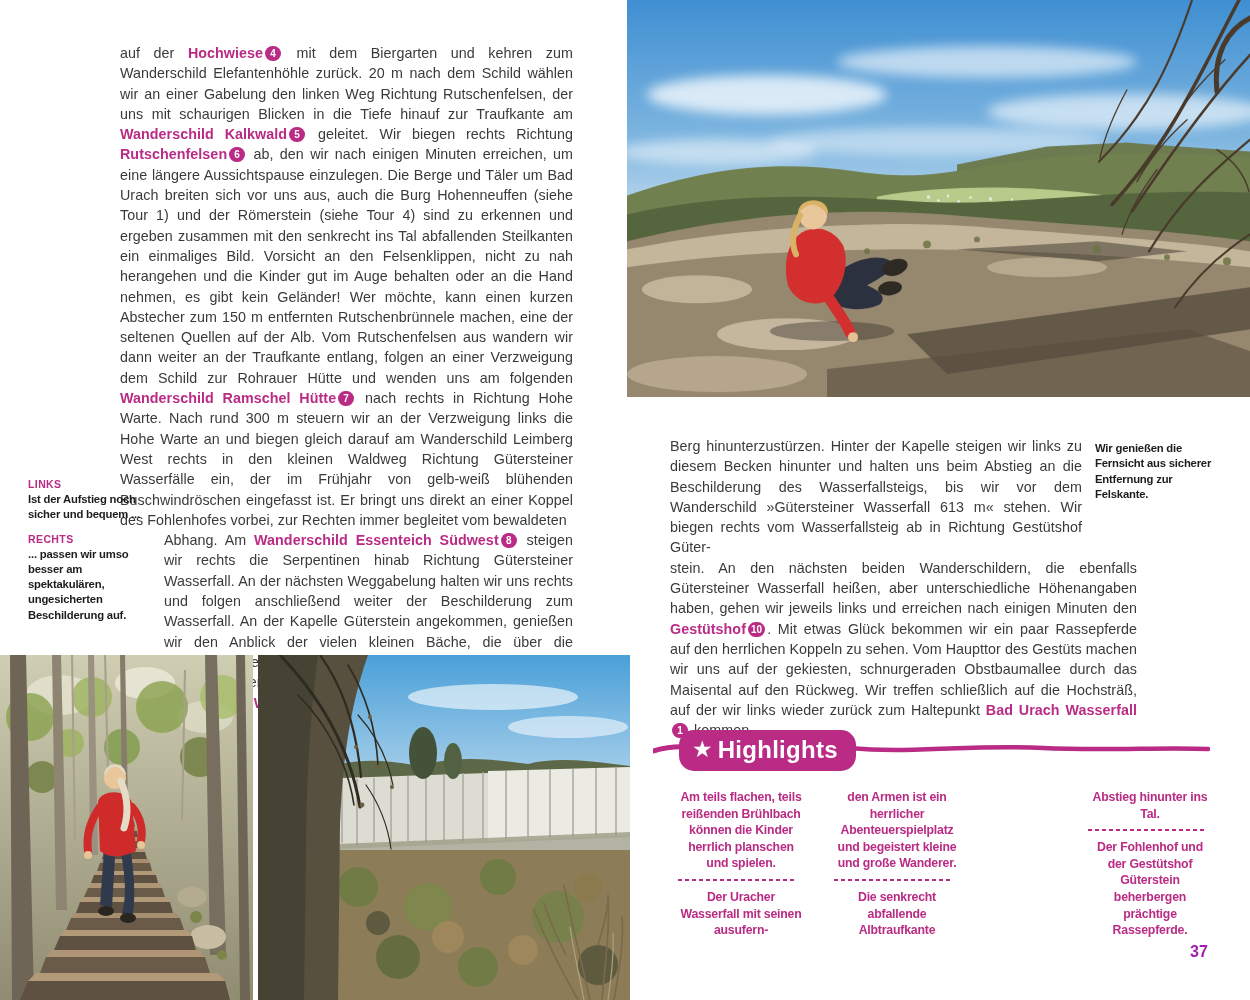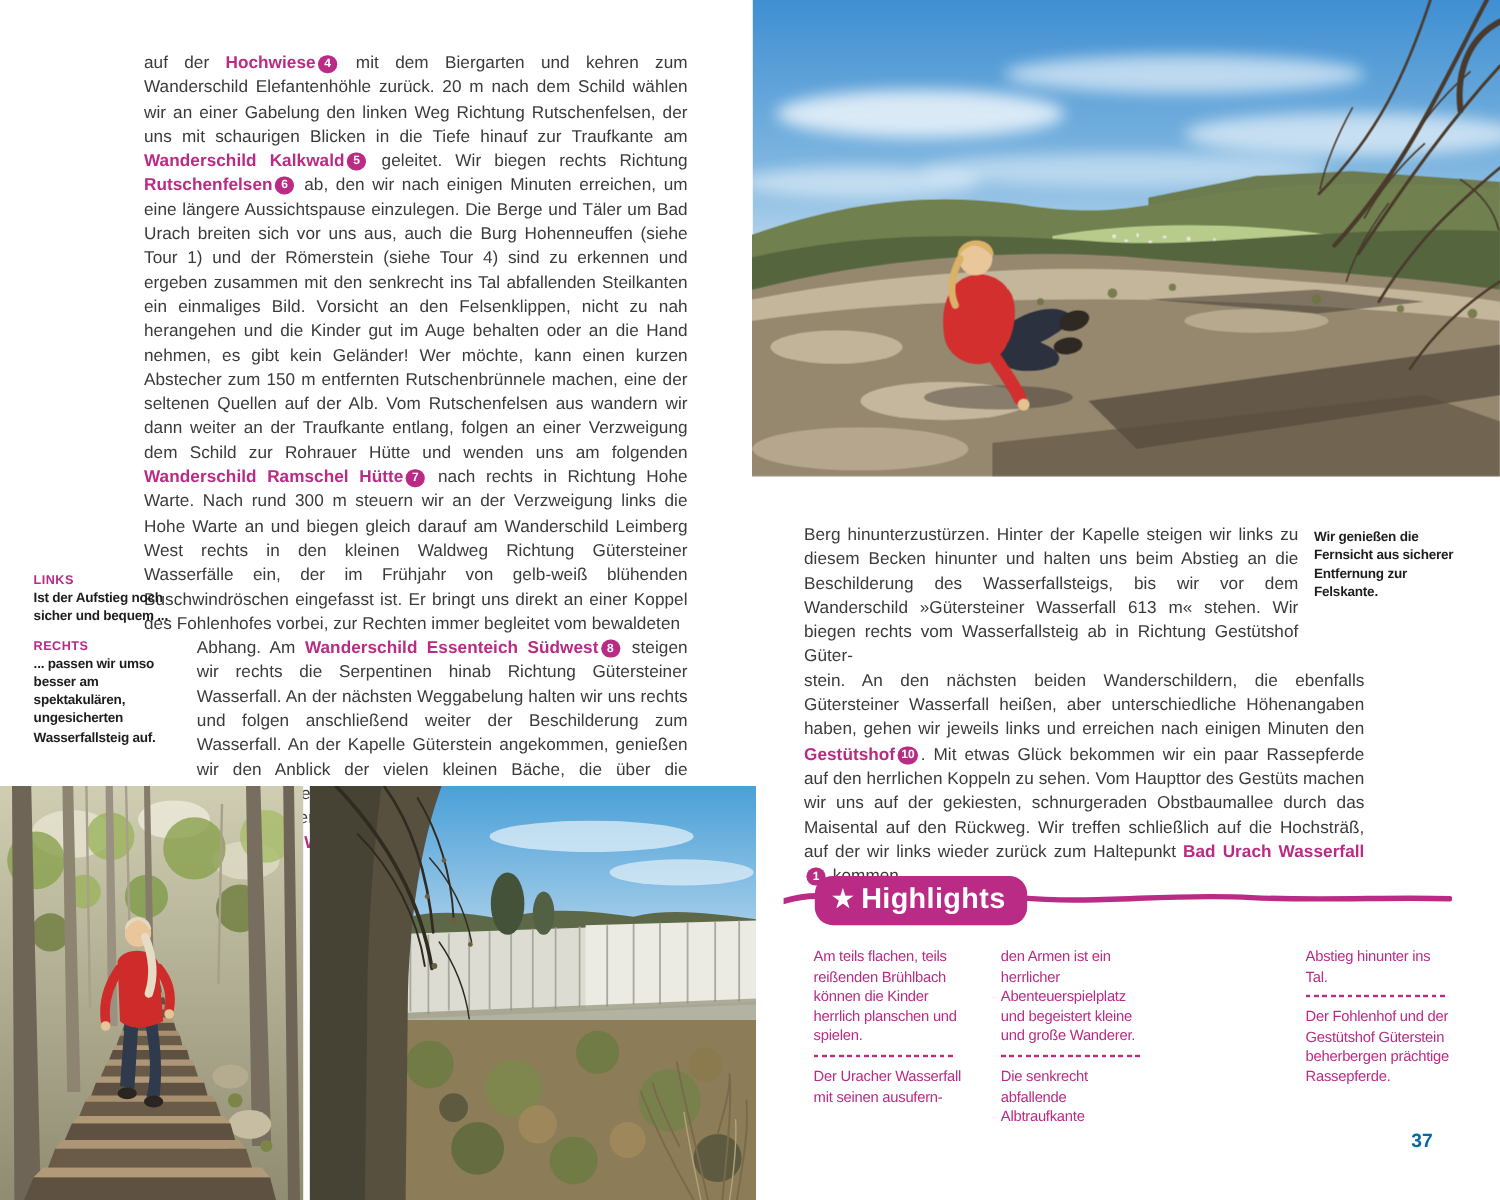--- a/index.html
+++ b/index.html
@@ -52,33 +52,33 @@
   .hl-badge{
     position:absolute;left:26px;top:3px;height:37px;
     display:flex;align-items:center;gap:5px;
     background:var(--accent);color:#fff;border-radius:15px;
     padding:1px 18px 3px 13px;
   }
   .hl-star{font-size:23px;line-height:1;}
   .hl-title{font-size:24px;font-weight:bold;letter-spacing:0.3px;}
   .hl-col{
     position:absolute;top:789px;width:126px;
-    color:var(--accent);font-weight:normal;
-    font-size:12.3px;line-height:16.6px;letter-spacing:-0.2px;
+    color:var(--accent);font-weight:bold;
+    font-size:12.3px;line-height:16.6px;letter-spacing:-0.2px;text-align:center;
   }
   .hl-col p{margin:0;}
   .dashes{
     height:2px;margin:7px 0 8px 0;width:118px;
     background:repeating-linear-gradient(90deg,var(--accent) 0 4px,transparent 4px 7px);
   }
   .hl-c1{left:678px;} .hl-c2{left:818px;margin-left:16px;} .hl-c3{left:948px;} .hl-c4{left:1088px;width:124px;}
 
   .page-number{
-    position:absolute;left:1176px;top:943px;width:46px;text-align:left;
-    font-size:16px;font-weight:bold;color:#0369a1;
+    position:absolute;left:1176px;top:943px;width:46px;text-align:center;
+    font-size:16px;font-weight:bold;color:#a21caf;
   }
 </style>
 </head>
 <body>
 
 <div class="page">
 
   <div class="photo photo-top">
     <svg viewBox="0 0 623 398" preserveAspectRatio="none">
       <defs>
@@ -170,21 +170,21 @@
 
   <div class="col-left">
     <div class="body-text part1">auf der <span class="accent-bold">Hochwiese</span><span class="nbadge">4</span> mit dem Biergarten und kehren zum Wanderschild Elefantenhöhle zurück. 20 m nach dem Schild wählen wir an einer Gabelung den linken Weg Richtung Rutschenfelsen, der uns mit schaurigen Blicken in die Tiefe hinauf zur Traufkante am <span class="accent-bold">Wanderschild Kalkwald</span><span class="nbadge">5</span> geleitet. Wir biegen rechts Richtung <span class="accent-bold">Rutschenfelsen</span><span class="nbadge">6</span> ab, den wir nach einigen Minuten erreichen, um eine längere Aussichtspause einzulegen. Die Berge und Täler um Bad Urach breiten sich vor uns aus, auch die Burg Hohenneuffen (siehe Tour 1) und der Römerstein (siehe Tour 4) sind zu erkennen und ergeben zusammen mit den senkrecht ins Tal abfallenden Steilkanten ein einmaliges Bild. Vorsicht an den Felsenklippen, nicht zu nah herangehen und die Kinder gut im Auge behalten oder an die Hand nehmen, es gibt kein Geländer! Wer möchte, kann einen kurzen Abstecher zum 150 m entfernten Rutschenbrünnele machen, eine der seltenen Quellen auf der Alb. Vom Rutschenfelsen aus wandern wir dann weiter an der Traufkante entlang, folgen an einer Verzweigung dem Schild zur Rohrauer Hütte und wenden uns am folgenden <span class="accent-bold">Wanderschild Ramschel Hütte</span><span class="nbadge">7</span> nach rechts in Richtung Hohe Warte. Nach rund 300 m steuern wir an der Verzweigung links die Hohe Warte an und biegen gleich darauf am Wanderschild Leimberg West rechts in den kleinen Waldweg Richtung Gütersteiner Wasserfälle ein, der im Frühjahr von gelb-weiß blühenden Buschwindröschen eingefasst ist. Er bringt uns direkt an einer Koppel des Fohlenhofes vorbei, zur Rechten immer begleitet vom bewaldeten</div>
     <div class="body-text part2">Abhang. Am <span class="accent-bold">Wanderschild Essenteich Südwest</span><span class="nbadge">8</span> steigen wir rechts die Serpentinen hinab Richtung Gütersteiner Wasserfall. An der nächsten Weggabelung halten wir uns rechts und folgen anschließend weiter der Beschilderung zum Wasserfall. An der Kapelle Güterstein angekommen, genießen wir den Anblick der vielen kleinen Bäche, die über die bemoosten Felsen und Steinen plätschern und sich in einem smaragdgrünen Becken sammeln, um von dort als <span class="accent-bold">Oberer Gütersteiner Wasserfall</span><span class="nbadge">9</span> den</div>
   </div>
 
   <div class="margin-left">
     <div class="mnote-label">LINKS</div>
     <div class="mnote-text">Ist der Aufstieg noch sicher und bequem ...</div>
     <div class="mnote-label">RECHTS</div>
-    <div class="mnote-text">... passen wir umso besser am spektakulären, ungesicherten Wasserfallsteig auf.</div>
+    <div class="mnote-text">... passen wir umso besser am spektakulären, ungesicherten Beschilderung auf.</div>
   </div>
 
   <div class="col-right">
     <div class="body-text part1">Berg hinunterzustürzen. Hinter der Kapelle steigen wir links zu diesem Becken hinunter und halten uns beim Abstieg an die Beschilderung des Wasserfallsteigs, bis wir vor dem Wanderschild »Gütersteiner Wasserfall 613 m« stehen. Wir biegen rechts vom Wasserfallsteig ab in Richtung Gestütshof Güter-</div>
     <div class="body-text part2">stein. An den nächsten beiden Wanderschildern, die ebenfalls Gütersteiner Wasserfall heißen, aber unterschiedliche Höhenangaben haben, gehen wir jeweils links und erreichen nach einigen Minuten den <span class="accent-bold">Gestütshof</span><span class="nbadge">10</span>. Mit etwas Glück bekommen wir ein paar Rassepferde auf den herrlichen Koppeln zu sehen. Vom Haupttor des Gestüts machen wir uns auf der gekiesten, schnurgeraden Obstbaumallee durch das Maisental auf den Rückweg. Wir treffen schließlich auf die Hochsträß, auf der wir links wieder zurück zum Haltepunkt <span class="accent-bold">Bad Urach Wasserfall</span><span class="nbadge">1</span> kommen.</div>
   </div>
 
   <div class="margin-right">
     <div class="mnote-text">Wir genießen die Fernsicht aus sicherer Entfernung zur Felskante.</div>
   </div>

